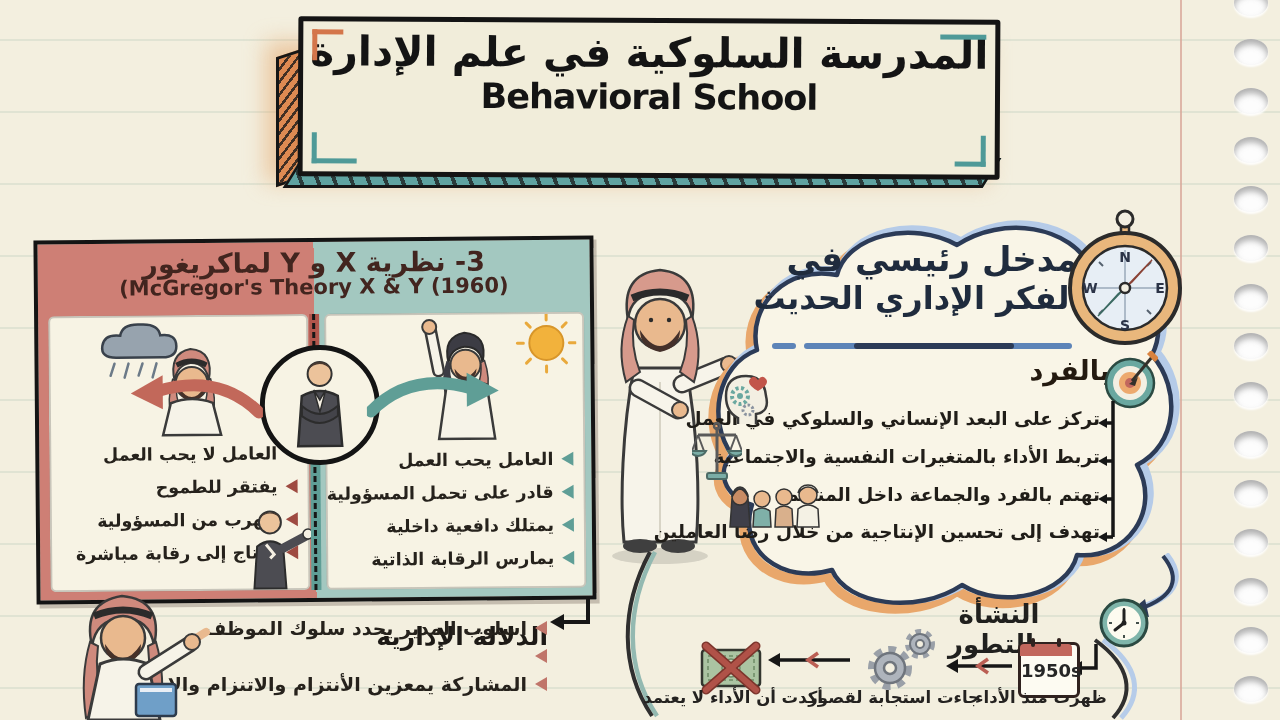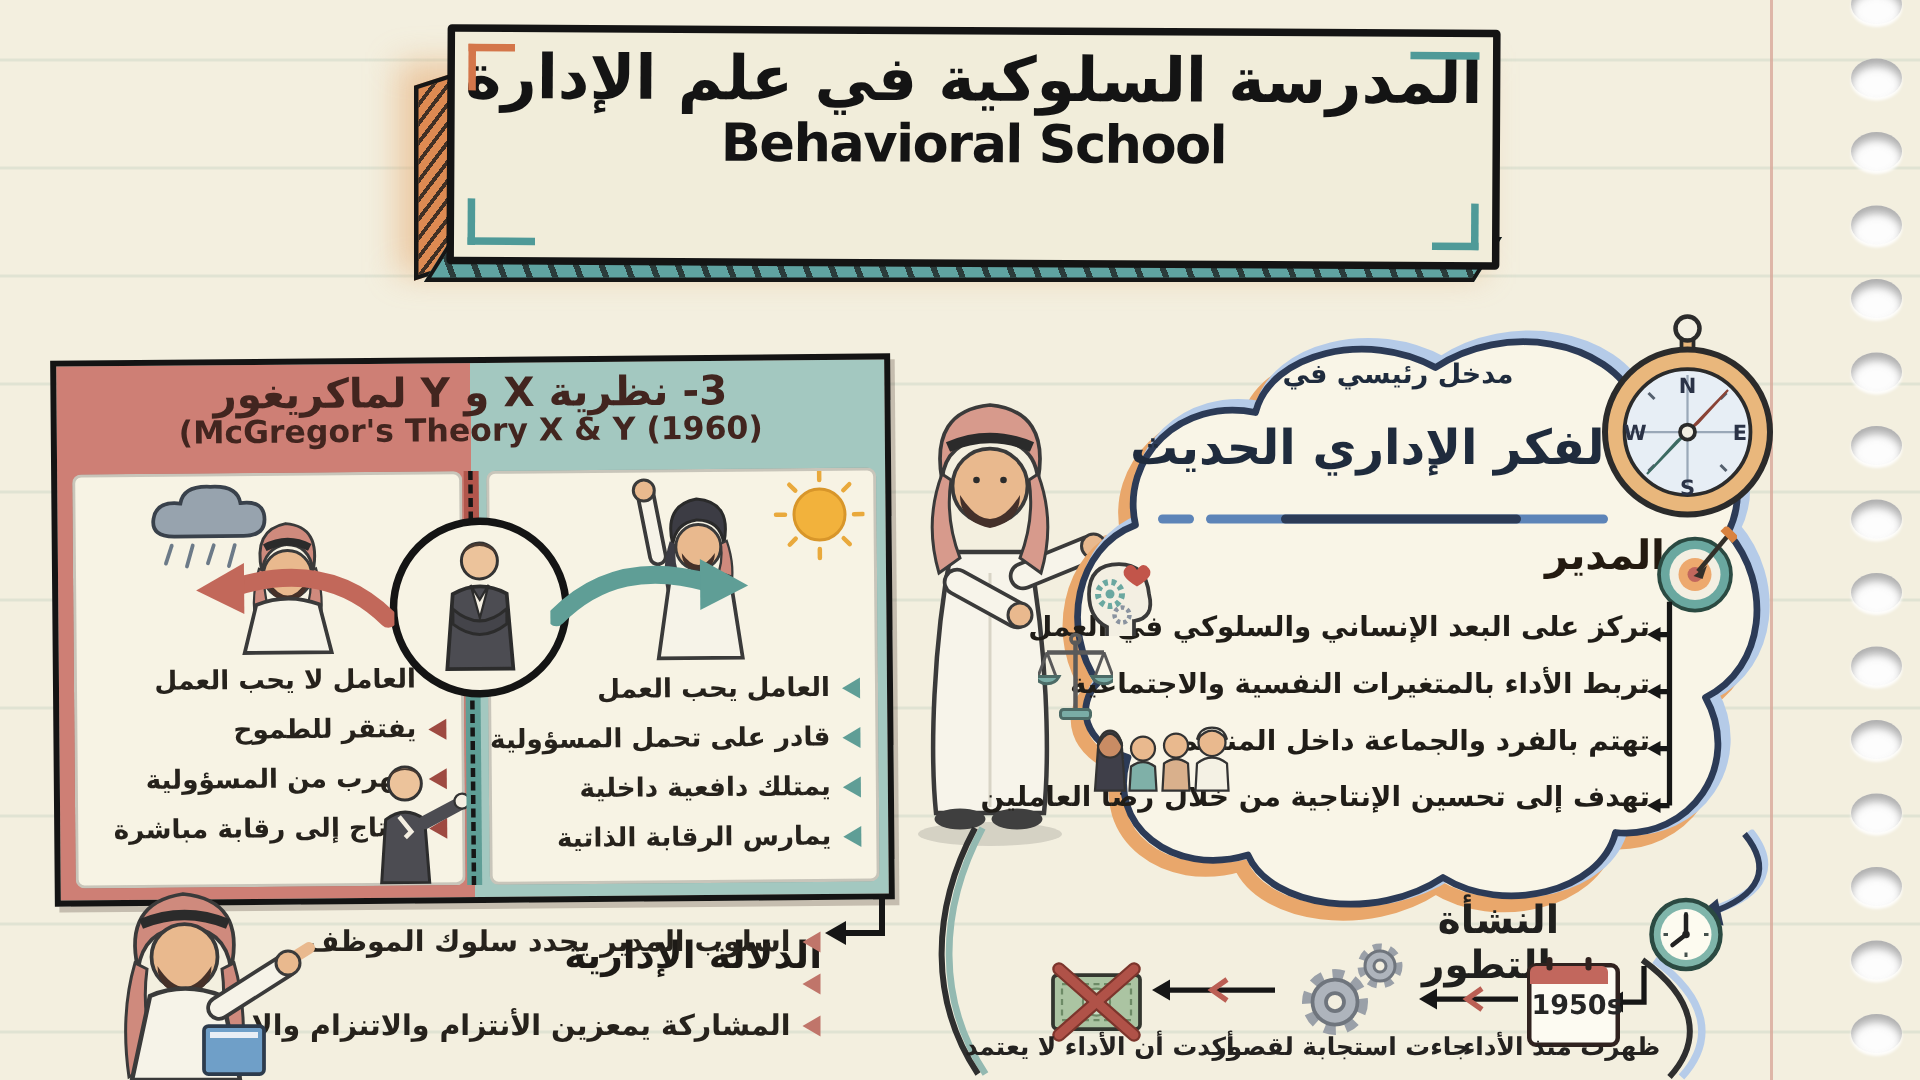--- a/index.html
+++ b/index.html
@@ -47,21 +47,21 @@
   .tri-y{border-right:12px solid #5f9e96;}
   .tri-s{border-right:12px solid #c0756a;}
   .btxt{font-size:17.5px;font-weight:bold;color:#26221c;white-space:nowrap;}
   
   .imp-title{left:352px;top:600px;width:196px;text-align:right;font-size:25px;font-weight:bold;color:#1d1a16;direction:rtl;margin-top:22px;}
   .imp-items{left:88px;top:614px;width:465px;}
   .imp-items .brow{height:28px;justify-content:flex-start;}
   .imp-items .btxt{font-size:19px;}
   
   .cloud-wrap{left:672px;top:205px;width:510px;height:415px;}
-  .cl-title1{left:95px;top:34px;width:330px;text-align:center;font-size:18px;font-weight:bold;color:#1f2b3d;direction:rtl;}
+  .cl-title1{left:95px;top:34px;width:330px;text-align:center;font-size:34px;font-weight:bold;color:#1f2b3d;direction:rtl;}
   .cl-title2{left:60px;top:74px;width:370px;text-align:center;font-size:32px;font-weight:bold;color:#1f2b3d;direction:rtl;}
   .cl-under1{left:100px;top:138px;width:24px;height:6px;background:#5d84b8;border-radius:4px;}
   .cl-under2{left:132px;top:138px;width:268px;height:6px;background:#5d84b8;border-radius:4px;}
   .cl-under2 i{position:absolute;left:50px;top:0;width:160px;height:6px;background:#2c3b57;border-radius:4px;}
   .cl-concept{left:320px;top:150px;width:118px;text-align:right;font-size:27px;font-weight:bold;color:#241a10;direction:rtl;}
   .cl-item{width:393px;left:35px;text-align:right;font-size:18.5px;font-weight:bold;color:#201d18;direction:rtl;white-space:nowrap;}
   
   .org-title{left:905px;top:599px;width:188px;text-align:center;font-size:26px;font-weight:bold;color:#20201e;direction:rtl;}
   .cal{left:1018px;top:642px;width:56px;height:50px;background:#fdfbf2;border:3px solid #30221f;border-radius:6px;}
   .cal-top{position:absolute;left:-1px;top:-1px;width:52px;height:12px;background:#c2675d;border-radius:4px 4px 0 0;}
@@ -293,21 +293,21 @@
       <path d="M60 250 C35 215 45 160 85 145 C75 100 115 60 165 70 C175 30 240 15 285 40 C330 10 400 20 420 65 C470 65 500 110 480 150 C510 185 505 240 465 260 C490 305 455 355 405 350 C395 390 330 405 290 380 C245 410 175 400 160 365 C110 380 65 345 80 300 C50 290 45 265 60 250 Z" fill="#f9f5e7" stroke="#2c3b57" stroke-width="4.5" stroke-linejoin="round"></path>
     </svg>
 
     <div class="abs cl-title1">مدخل رئيسي في</div>
     <div class="abs cl-title2">الفكر الإداري الحديث</div>
     <div class="abs cl-under1"></div>
     <div class="abs cl-under2">
         <i></i>
       </div>
 
-    <div class="abs cl-concept">المدير</div>
+    <div class="abs cl-concept">بالفرد</div>
 
     <svg class="abs" style="left:432px;top:146px" width="54" height="58" viewBox="0 0 54 58">
       <circle cx="26" cy="32" r="24" fill="#6aa8a0" stroke="#2b4a42" stroke-width="2.5"></circle>
       <circle cx="26" cy="32" r="17" fill="#f3efe2"></circle>
       <circle cx="26" cy="32" r="11" fill="#eda96e"></circle>
       <circle cx="26" cy="32" r="5" fill="#c2675d"></circle>
       <line x1="48" y1="6" x2="28" y2="30" stroke="#33302a" stroke-width="3"></line>
       <path d="M44 2 L52 10 M46 0 L54 8" stroke="#d9823f" stroke-width="3"></path>
       <polygon points="25,33 34,26 31,35" fill="#33302a"></polygon>
     </svg>

